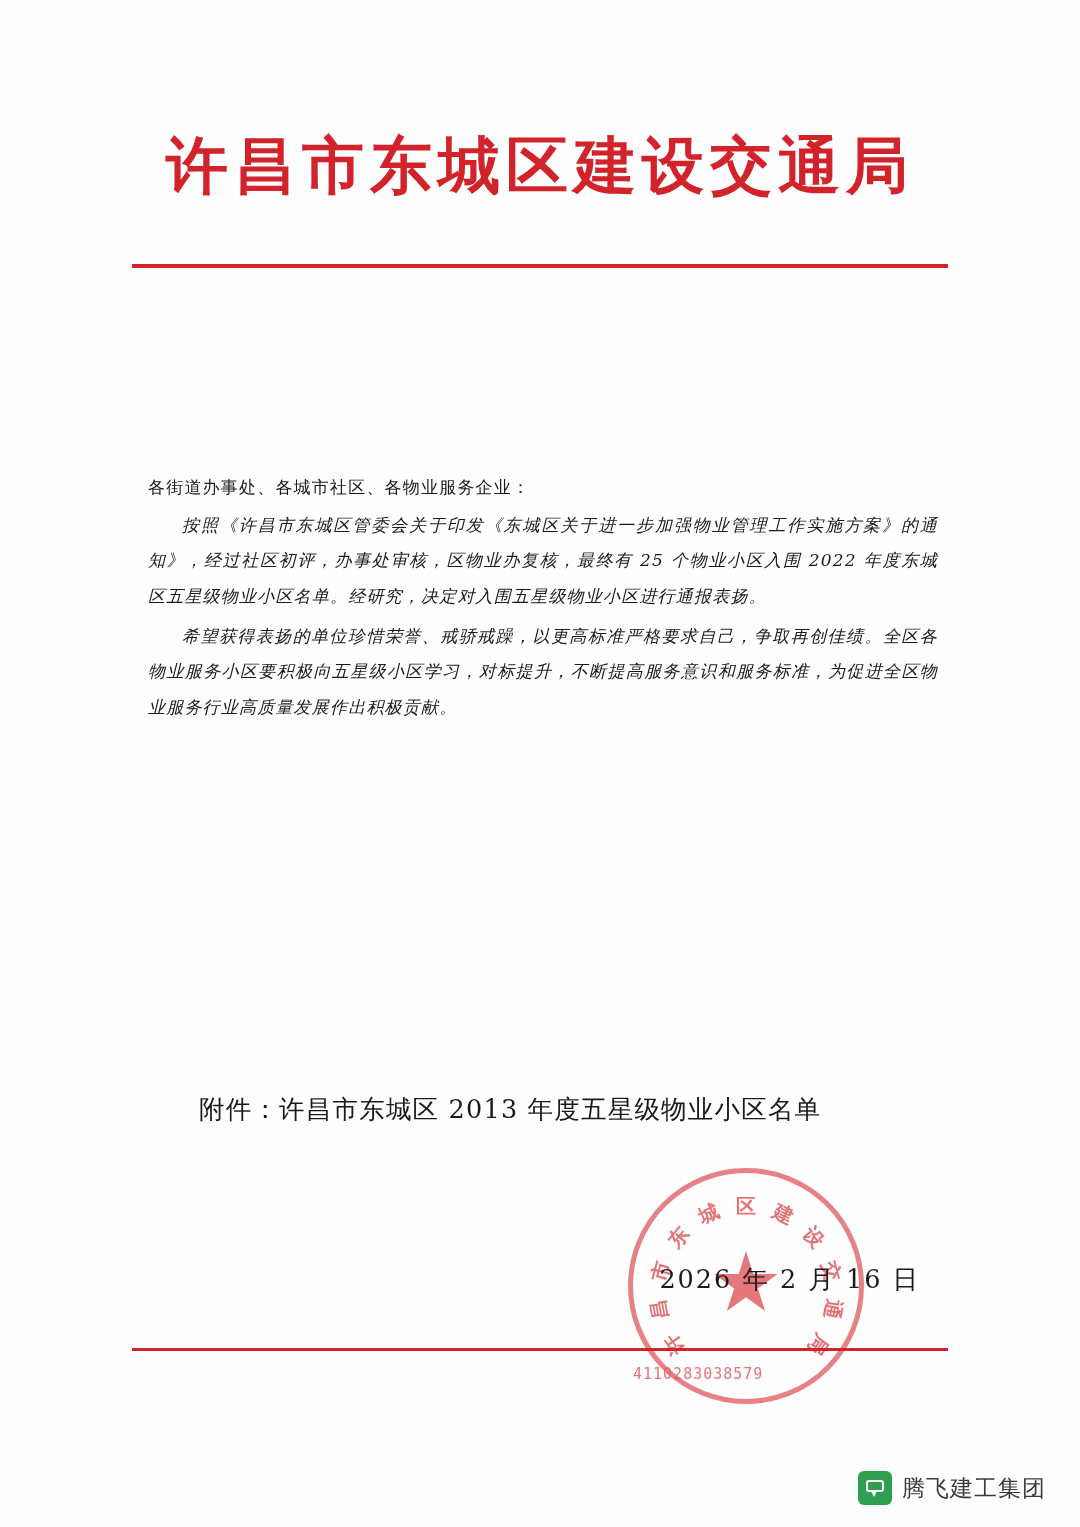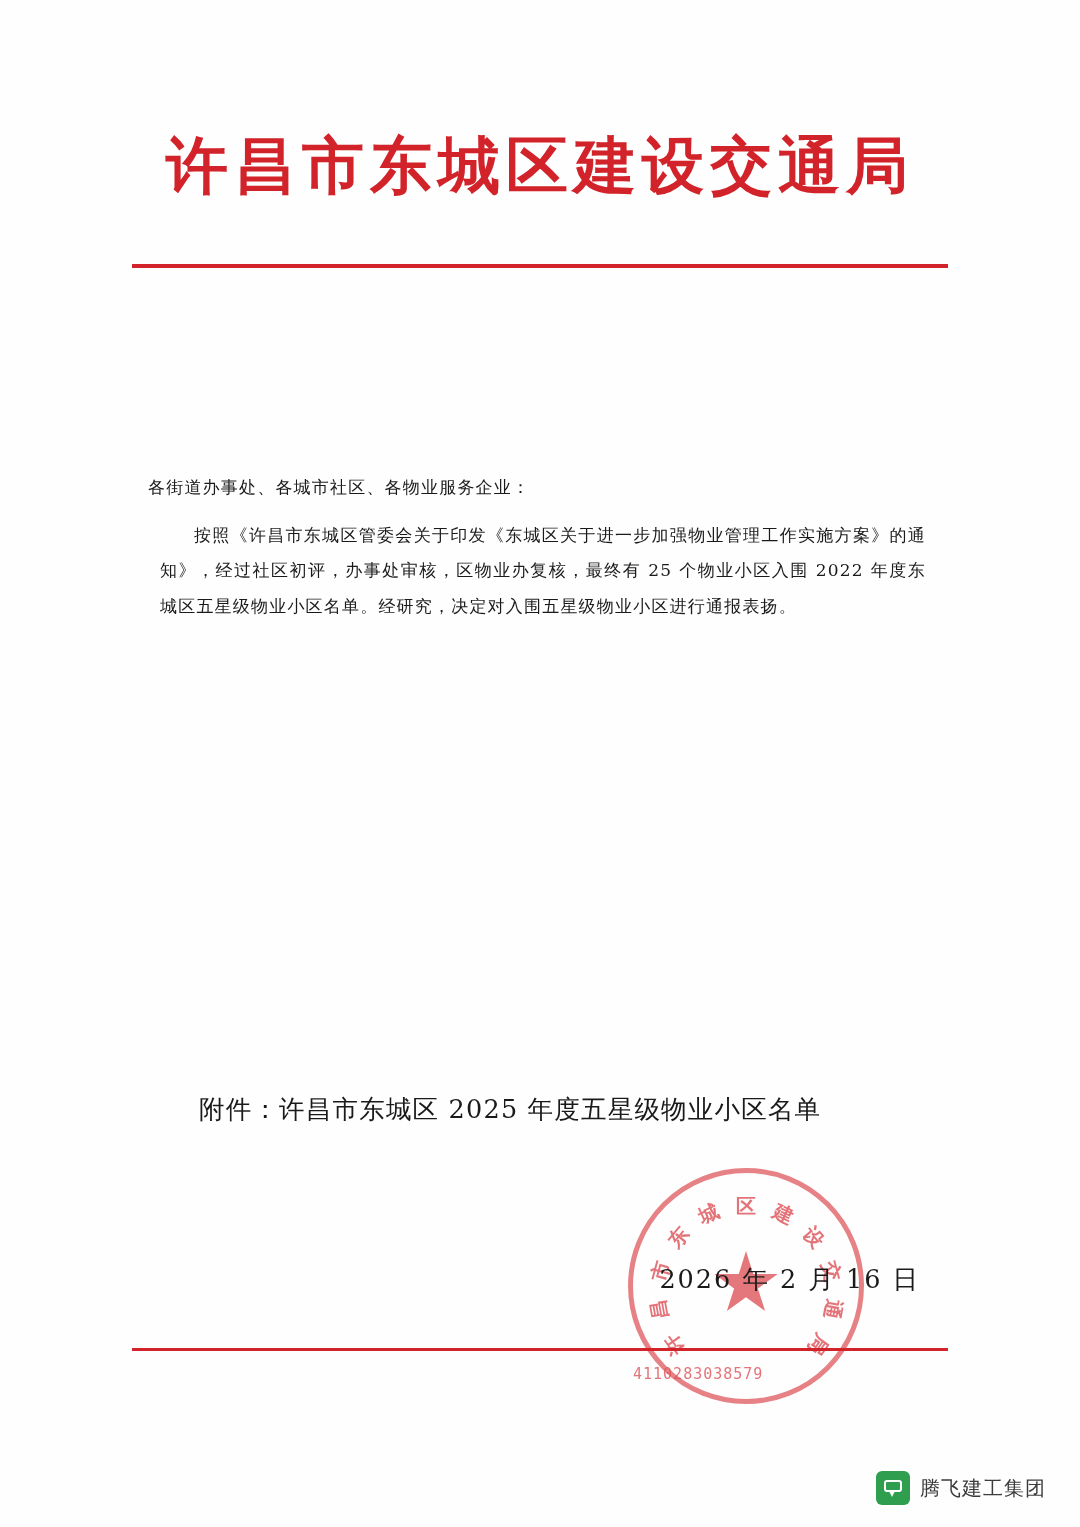--- a/index.html
+++ b/index.html
@@ -72,23 +72,24 @@
     line-height: 2.1;
     letter-spacing: 1.2px;
     color: #1a1a1a;
   }
   .salutation {
     text-indent: 0;
     margin: 0 0 2px 0;
   }
   .para {
     text-indent: 2em;
-    margin: 12px;
+    margin: 0;
     text-align: justify;
     text-justify: inter-ideograph;
+    font-style: italic;
   }
   .para + .para {
     margin-top: 4px;
   }
 
   .attachment {
     position: absolute;
     top: 1092px;
     left: 148px;
     width: 790px;
@@ -208,43 +209,44 @@
     position: absolute;
     top: 20px;
     left: 13px;
     width: 6px;
     height: 6px;
     background: #ffffff;
     clip-path: polygon(0 0, 100% 0, 50% 100%);
   }
   .footer-text {
     font-family: "DejaVu Sans", "Liberation Sans", sans-serif;
-    font-size: 20px;
+    font-size: 23px;
     color: #3b3b3b;
     letter-spacing: 1px;
   }
 </style>
 </head>
 <body>
 
 <div class="page">
 
   <div class="masthead">
     <div class="masthead-title">许昌市东城区建设交通局</div>
   </div>
 
   <div class="red-rule"></div>
 
 
   <div class="body-block">
     <p class="salutation">各街道办事处、各城市社区、各物业服务企业：</p>
     <p class="para">按照《许昌市东城区管委会关于印发《东城区关于进一步加强物业管理工作实施方案》的通知》，经过社区初评，办事处审核，区物业办复核，最终有 25 个物业小区入围 2022 年度东城区五星级物业小区名单。经研究，决定对入围五星级物业小区进行通报表扬。</p>
-  </div>
-
-  <div class="attachment">附件：许昌市东城区 2025 年度五星级物业小区名单</div>
+    <p class="para">希望获得表扬的单位珍惜荣誉、戒骄戒躁，以更高标准严格要求自己，争取再创佳绩。全区各物业服务小区要积极向五星级小区学习，对标提升，不断提高服务意识和服务标准，为促进全区物业服务行业高质量发展作出积极贡献。</p>
+  </div>
+
+  <div class="attachment">附件：许昌市东城区 2013 年度五星级物业小区名单</div>
 
   <div class="seal">
     <div class="seal-inner">
       <div class="seal-star"></div>
       <div class="seal-code">4110283038579</div>
     <div class="seal-top-text">
           <span style="transform: rotate(-215deg) translate(88px) rotate(90deg) translate(-50%, -50%);">许</span>
           <span style="transform: rotate(-190deg) translate(88px) rotate(90deg) translate(-50%, -50%);">昌</span>
           <span style="transform: rotate(-165deg) translate(88px) rotate(90deg) translate(-50%, -50%);">市</span>
           <span style="transform: rotate(-140deg) translate(88px) rotate(90deg) translate(-50%, -50%);">东</span>

